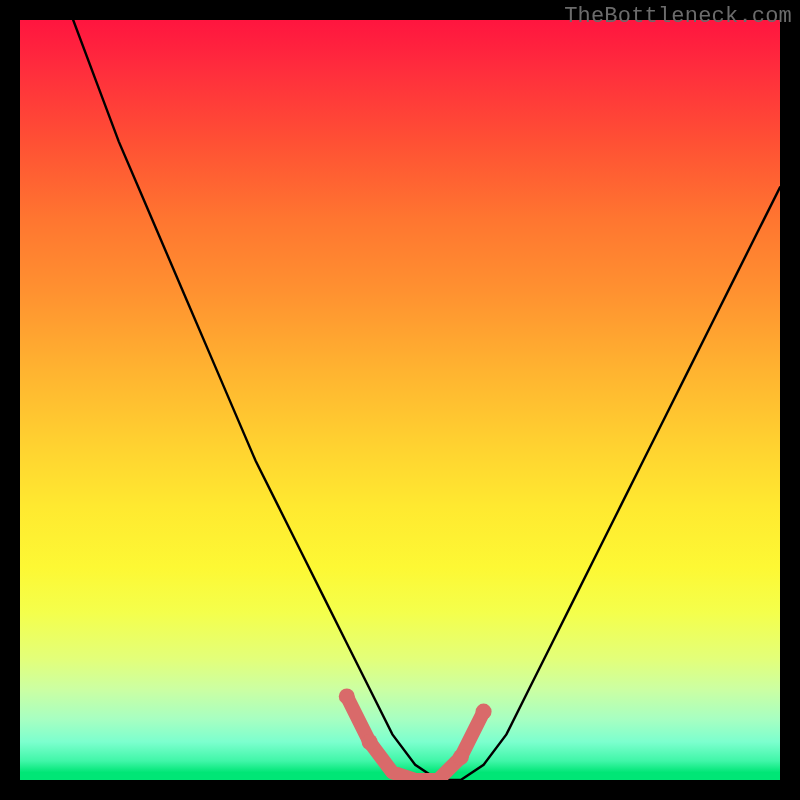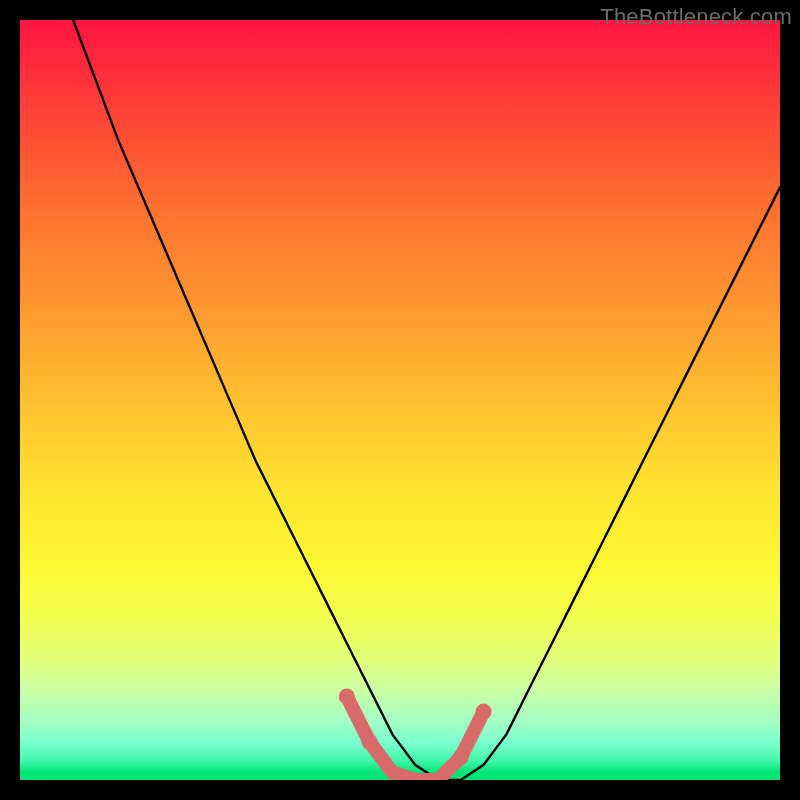--- a/index.html
+++ b/index.html
@@ -11,20 +11,21 @@
     background: #000;
     font-family: Arial, sans-serif;
   }
   .frame {
     position: absolute;
     top: 0;
     left: 0;
     width: 800px;
     height: 800px;
     background: #000;
+    font-family: Liberation Mono, monospace;
   }
   .plot-area {
     position: absolute;
     top: 20px;
     left: 20px;
     width: 760px;
     height: 760px;
     overflow: hidden;
   }
   .gradient {

